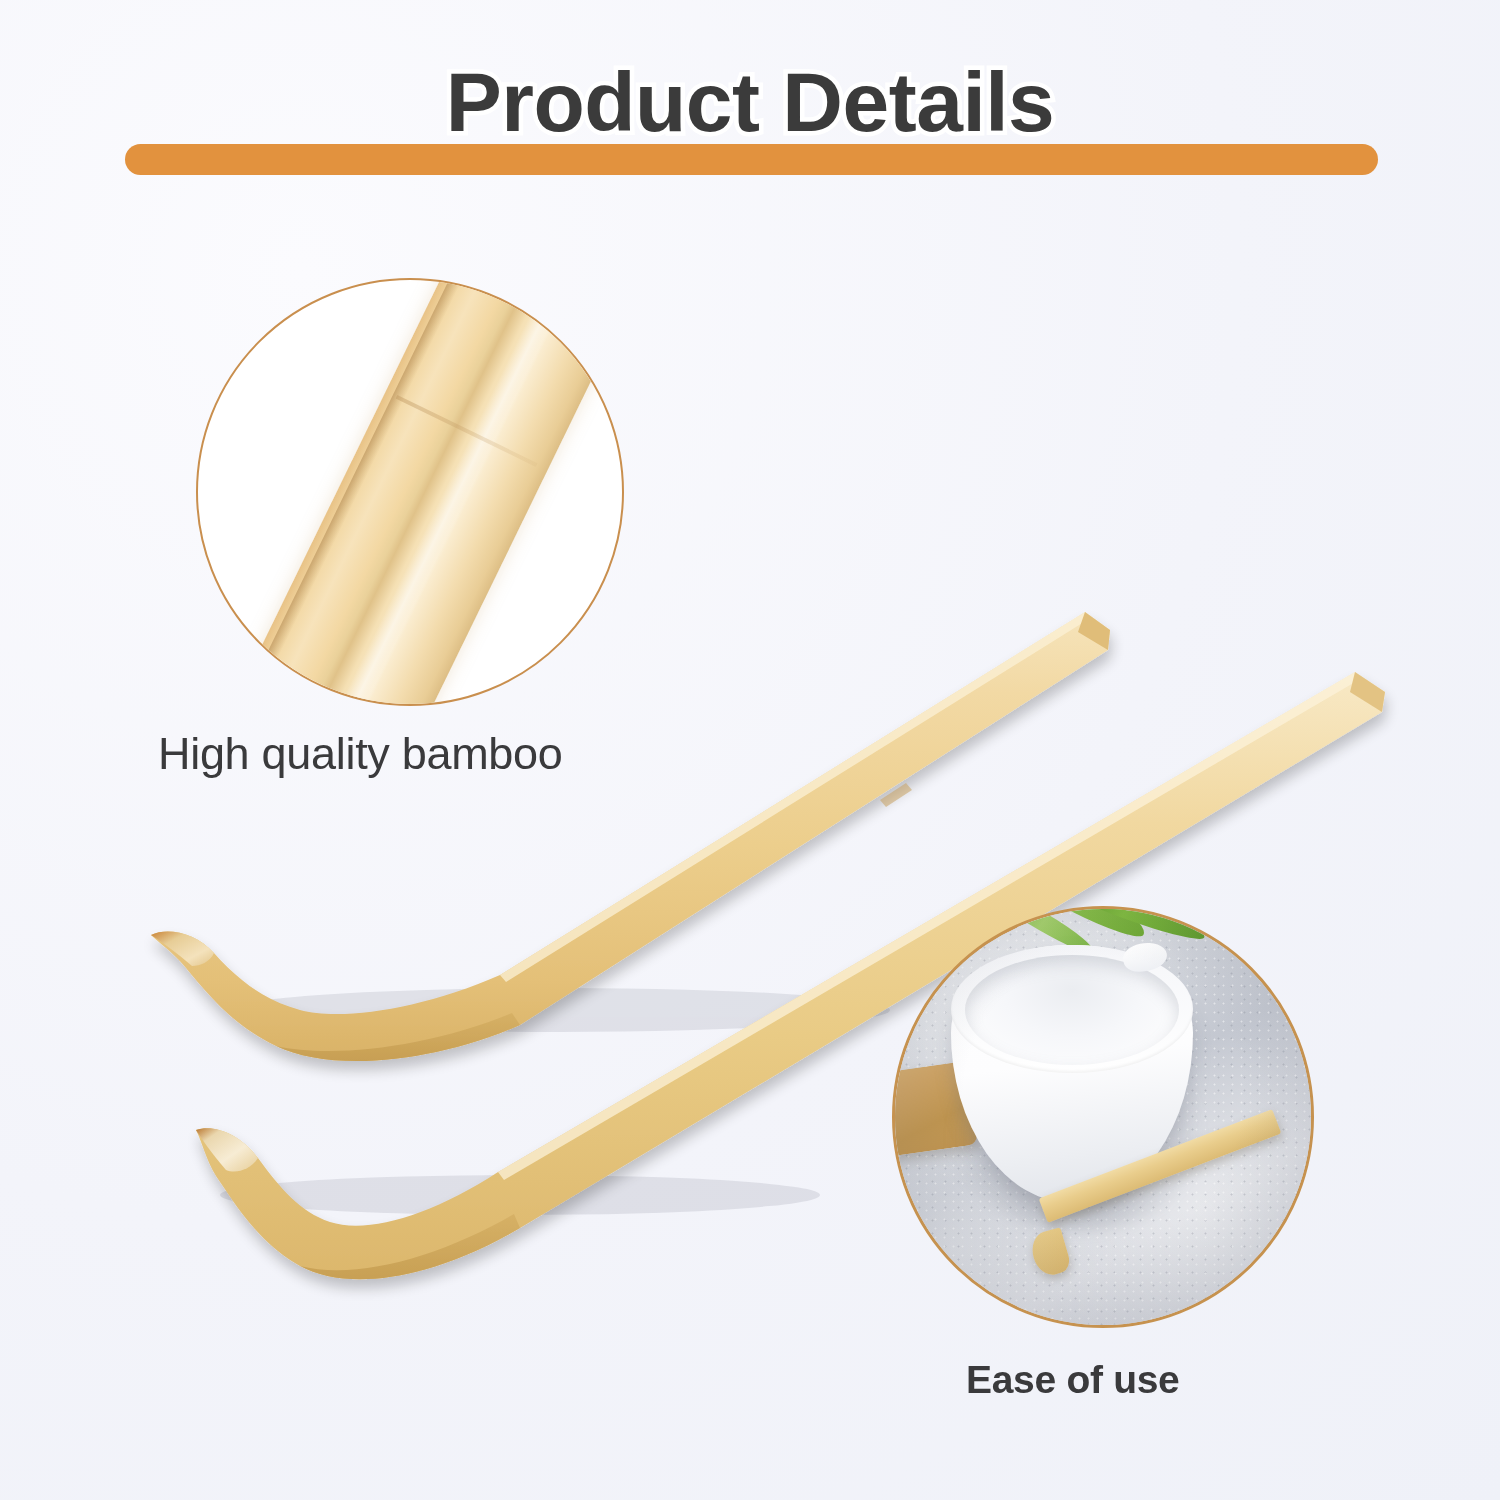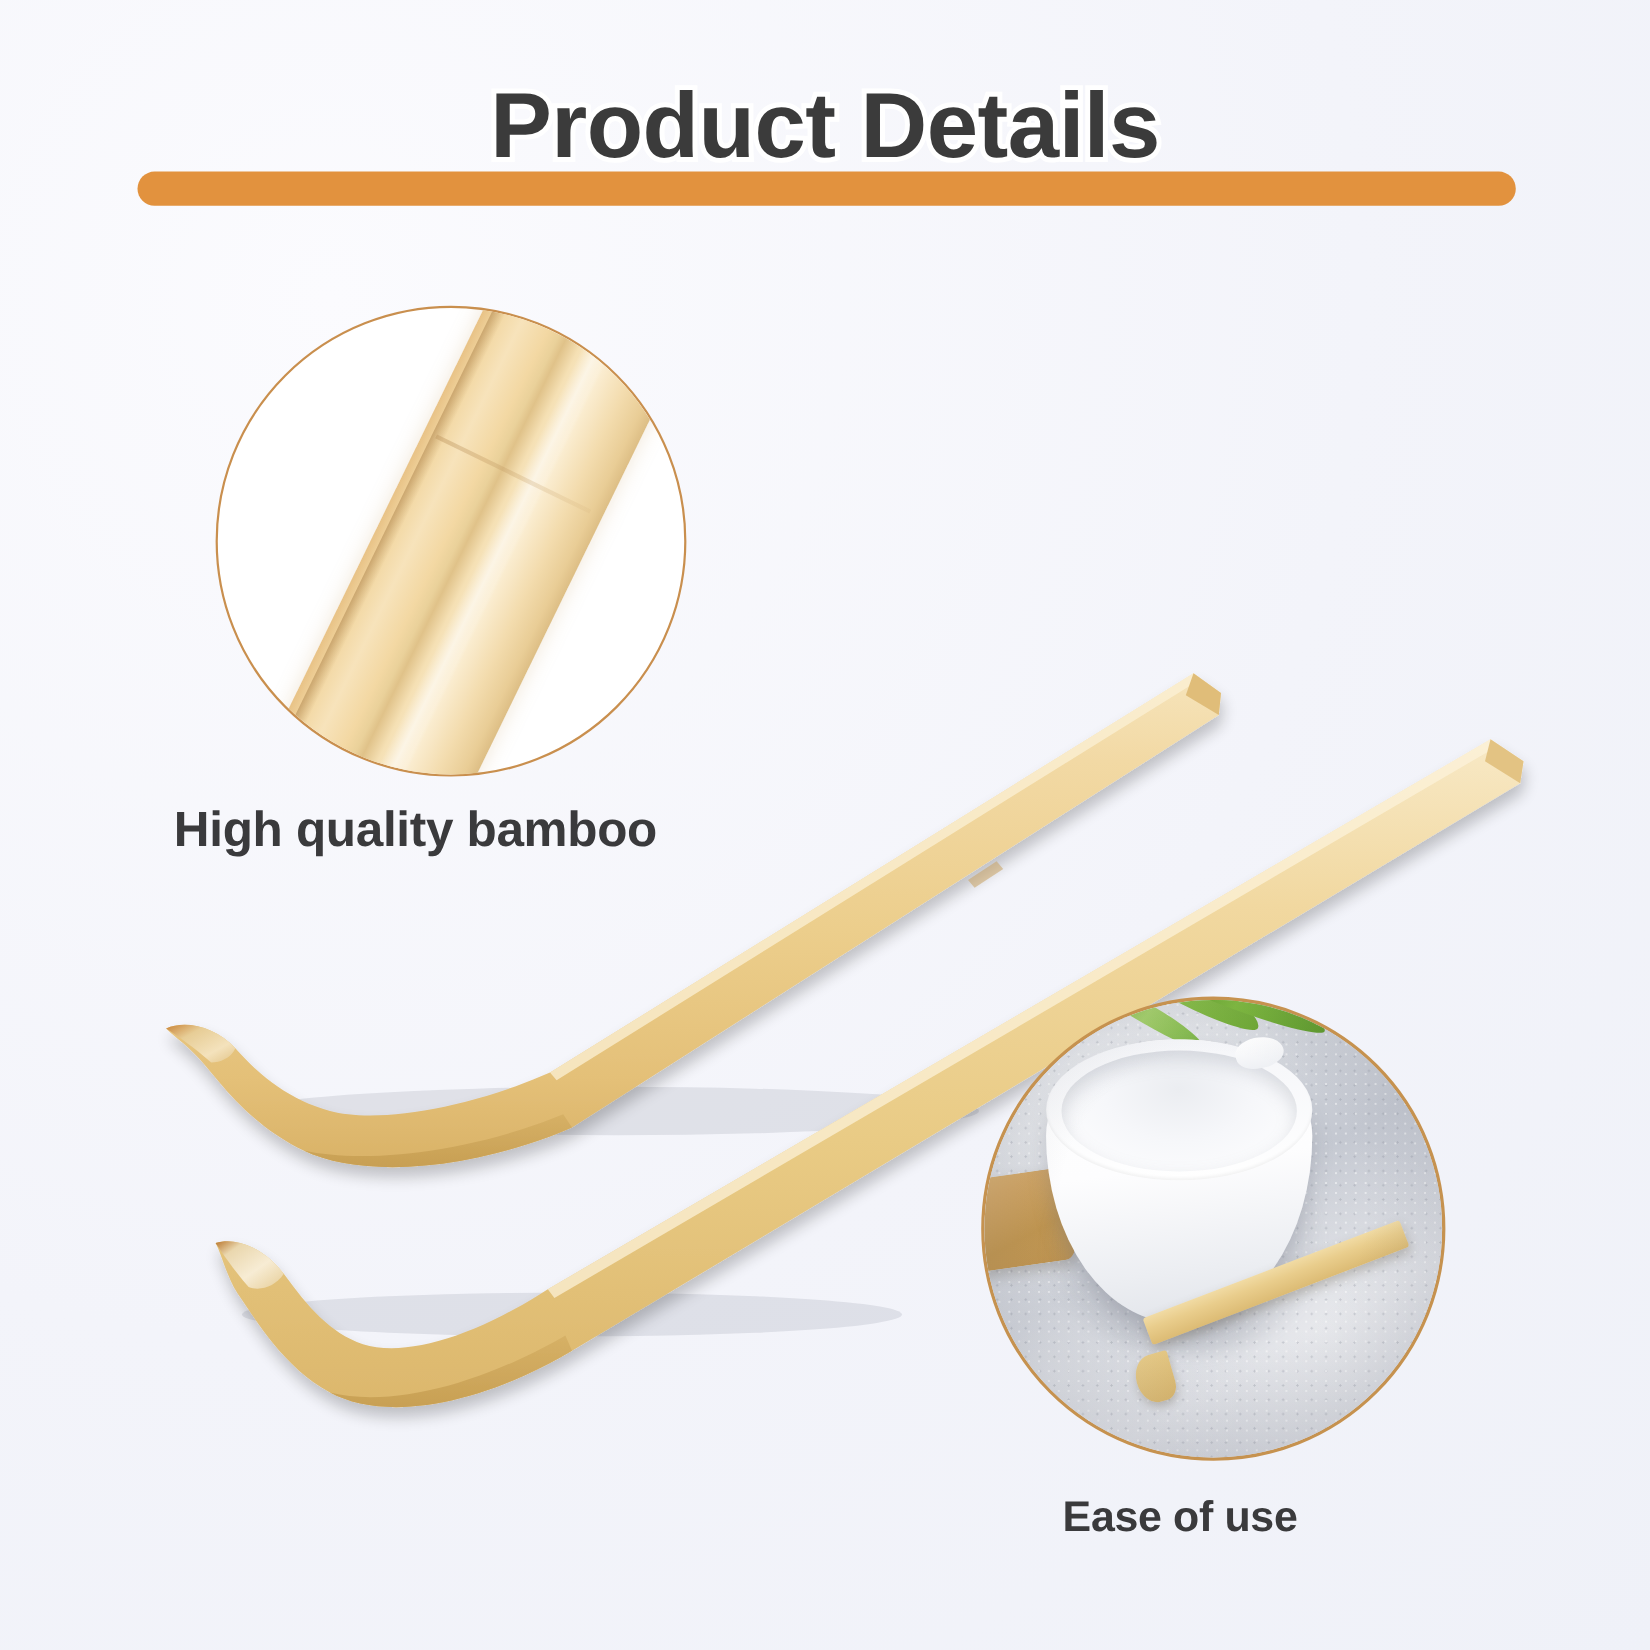--- a/index.html
+++ b/index.html
@@ -15,21 +15,21 @@
     position:absolute;
     left:0; top:0;
     width:1500px; height:1500px;
     background:
       radial-gradient(ellipse at 20% 18%, #fbfbfe 0%, #f3f4fa 55%, #eff1f8 100%);
   }
 
   
   #header {
     position:absolute;
-    left:0; top:16px;
+    left:0; top:4px;
     width:1500px; height:230px;
   }
   #title-bar {
     position:absolute;
     left:125px; top:140px;
     width:1253px; height:31px;
     border-radius:16px;
     background:#e2923e;
   }
   #page-title {
@@ -95,21 +95,21 @@
     position:absolute;
     left:96px; top:0;
     width:26px; height:760px;
     background:linear-gradient(to right, rgba(255,255,255,0.0), rgba(255,255,255,0.55), rgba(255,255,255,0.0));
   }
 
   #caption-bamboo {
     position:absolute;
     left:158px; top:728px;
     font-size:45px;
-    font-weight:bold;
+    font-weight:normal;
     color:#3a3a3c;
     letter-spacing:-0.3px;
     white-space:nowrap;
   }
 
   
   #scoops { position:absolute; left:0; top:0; width:1500px; height:1500px; pointer-events:none; }
 
   
   #circle-use {

